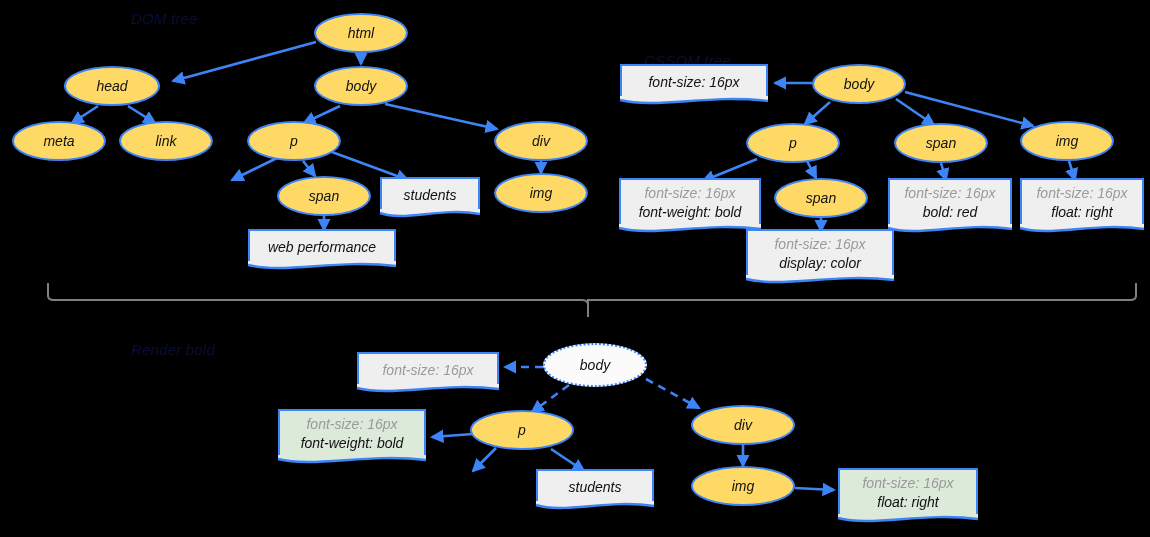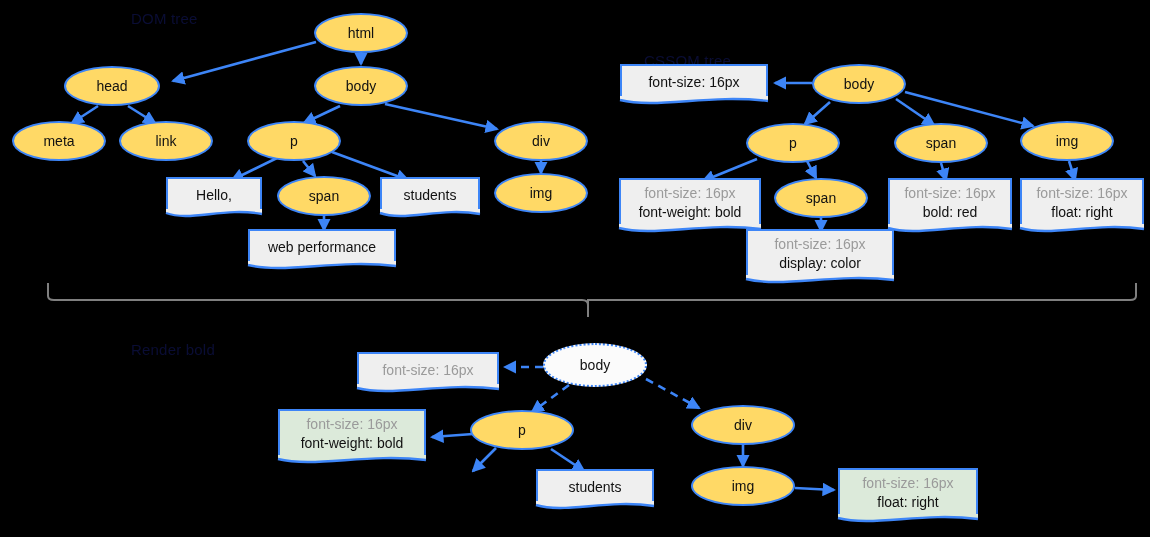--- a/index.html
+++ b/index.html
@@ -7,20 +7,21 @@
     padding: 0;
     background: #000000;
   }
   #stage {
     position: relative;
     width: 1150px;
     height: 537px;
     background: #000000;
     overflow: hidden;
     font-family: "Liberation Sans", sans-serif;
+    font-style: italic;
   }
   svg.edges {
     position: absolute;
     left: 0; top: 0;
     width: 1150px;
     height: 537px;
     pointer-events: none;
   }
   
   .section-title {
@@ -148,27 +149,20 @@
   <div class="node" style="left:64px; top:66px; width:96px; height:40px;">head</div>
   <div class="node" style="left:314px; top:13px; width:94px; height:40px;">html</div>
   <div class="node" style="left:314px; top:66px; width:94px; height:40px;">body</div>
   <div class="node" style="left:12px; top:121px; width:94px; height:40px;">meta</div>
   <div class="node" style="left:119px; top:121px; width:94px; height:40px;">link</div>
   <div class="node" style="left:247px; top:121px; width:94px; height:40px;">p</div>
   <div class="node" style="left:494px; top:121px; width:94px; height:40px;">div</div>
   <div class="node" style="left:277px; top:176px; width:94px; height:40px;">span</div>
   <div class="node" style="left:494px; top:173px; width:94px; height:40px;">img</div>
 
-  <div class="docbox" style="left:166px; top:177px; width:96px; height:34px;">
-    <span class="single">Hello,</span>
-    <svg class="wave" viewBox="0 0 100 15" preserveAspectRatio="none">
-      <path d="M0,0 L0,4 C25,13 60,-2 100,5 L100,0 Z" fill="#efefef"></path>
-      <path d="M0,4 C25,13 60,-2 100,5" stroke="#3d85f7" stroke-width="2.4" fill="none" vector-effect="non-scaling-stroke"></path>
-    </svg>
-  </div>
 
   <div class="docbox" style="left:380px; top:177px; width:100px; height:34px;">
     <span class="single">students</span>
     <svg class="wave" viewBox="0 0 100 15" preserveAspectRatio="none">
       <path d="M0,0 L0,4 C25,13 60,-2 100,5 L100,0 Z" fill="#efefef"></path>
       <path d="M0,4 C25,13 60,-2 100,5" stroke="#3d85f7" stroke-width="2.4" fill="none" vector-effect="non-scaling-stroke"></path>
     </svg>
   </div>
 
   <div class="docbox" style="left:248px; top:229px; width:148px; height:34px;">

